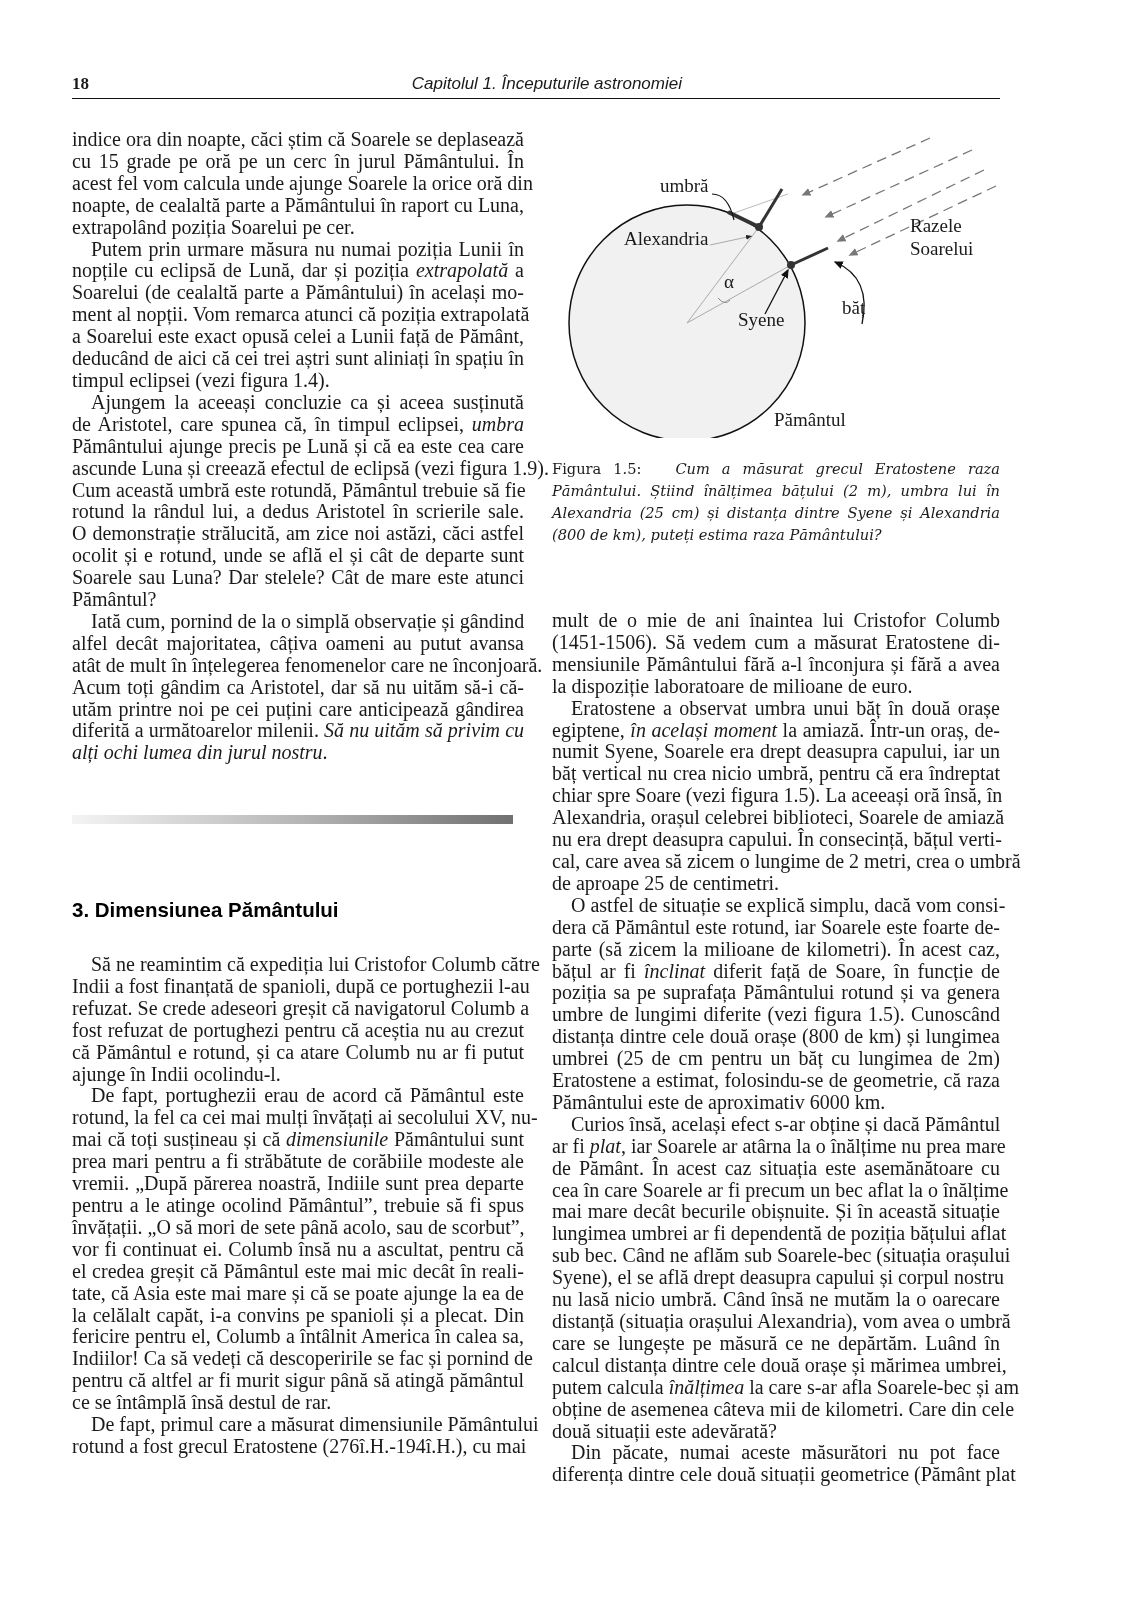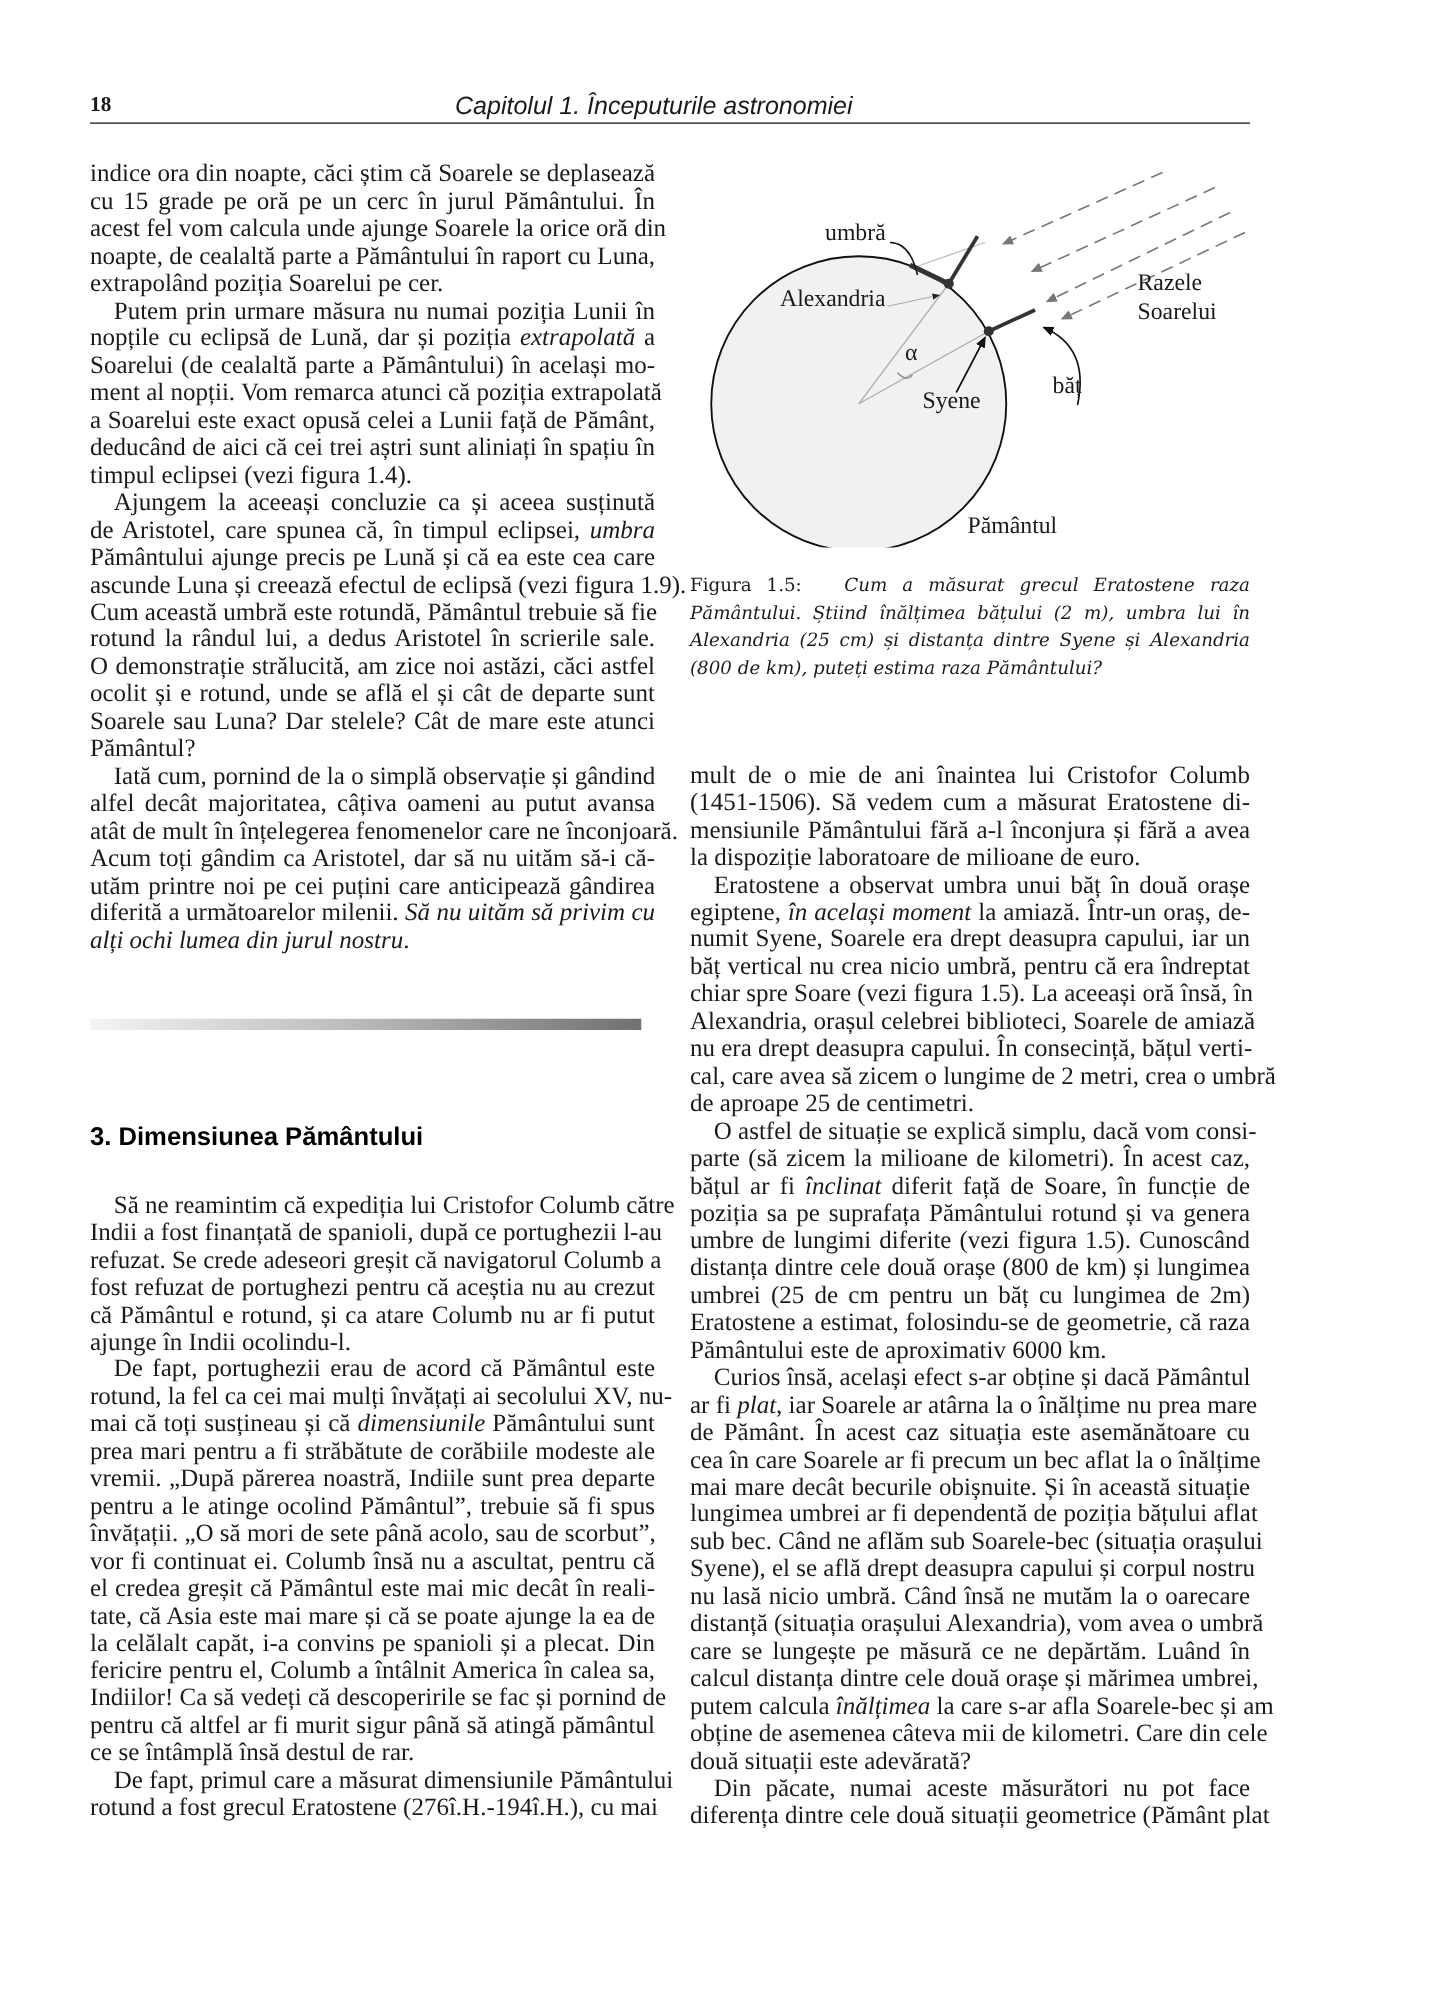--- a/index.html
+++ b/index.html
@@ -1,20 +1,20 @@
 <!DOCTYPE html>
 <html><head>
 <meta charset="utf-8">
 <style>
   html, body { margin: 0; padding: 0; background: #ffffff; }
   body { width: 1146px; height: 1600px; position: relative; overflow: hidden; color: #1a1a1a; }
   .page { position: absolute; left: 0; top: 0; width: 928px; height: 1600px; }
   .header { position: absolute; left: 72px; top: 74px; width: 928px; height: 24px; border-bottom: 1.5px solid #111; }
   .page-number { position: absolute; left: 0; top: 0; font-family: "Liberation Serif", serif; font-weight: bold; font-size: 17px; }
-  .running-title { position: absolute; right: 318px; top: 0; font-family: "Liberation Sans", sans-serif; font-style: italic; font-size: 20px; }
+  .running-title { position: absolute; right: 318px; top: 0; font-family: "Liberation Sans", sans-serif; font-style: italic; font-size: 17px; }
   .col { position: absolute; font-family: Liberation Serif, serif; font-size: 20px; line-height: 21.9px; text-align: justify; }
   .col-left { left: 72px; width: 452px; }
   .col-right { left: 552px; width: 448px; }
   .col p { margin: 0; text-indent: 0; }
   .col .line { display: block; text-align: justify; text-align-last: justify; white-space: nowrap; }
   .col .line.last { text-align-last: left; }
   em { font-style: italic; }
   .gradient-rule { position: absolute; left: 72px; top: 815px; width: 441px; height: 9px; background: linear-gradient(to right, #f4f4f4, #b8b8b8 50%, #707070); }
   .section-heading { position: absolute; left: 72px; top: 898px; font-family: "Liberation Sans", sans-serif; font-weight: bold; font-size: 20.5px; color: #000000; }
   .figure { position: absolute; left: 560px; top: 128px; width: 440px; height: 310px; }
@@ -182,20 +182,21 @@
       <span class="line">numit Syene, Soarele era drept deasupra capului, iar un</span>
       <span class="line">băț vertical nu crea nicio umbră, pentru că era îndreptat</span>
       <span class="line">chiar spre Soare (vezi figura 1.5).  La aceeași oră însă, în</span>
       <span class="line">Alexandria, orașul celebrei biblioteci, Soarele de amiază</span>
       <span class="line">nu era drept deasupra capului. În consecință, bățul verti-</span>
       <span class="line">cal, care avea să zicem o lungime de 2 metri, crea o umbră</span>
       <span class="line last">de aproape 25 de centimetri.</span>
     </p>
     <p>
       <span class="line" style="padding-left:19px;">O astfel de situație se explică simplu, dacă vom consi-</span>
+      <span class="line">dera că Pământul este rotund, iar Soarele este foarte de-</span>
       <span class="line">parte (să zicem la milioane de kilometri).  În acest caz,</span>
       <span class="line"><span>bățul ar fi </span><em>înclinat</em><span> diferit față de Soare, în funcție de</span></span>
       <span class="line">poziția sa pe suprafața Pământului rotund și va genera</span>
       <span class="line">umbre de lungimi diferite (vezi figura 1.5).  Cunoscând</span>
       <span class="line">distanța dintre cele două orașe (800 de km) și lungimea</span>
       <span class="line">umbrei (25 de cm pentru un băț cu lungimea de 2m)</span>
       <span class="line">Eratostene a estimat, folosindu-se de geometrie, că raza</span>
       <span class="line last">Pământului este de aproximativ 6000 km.</span>
     </p>
     <p>

